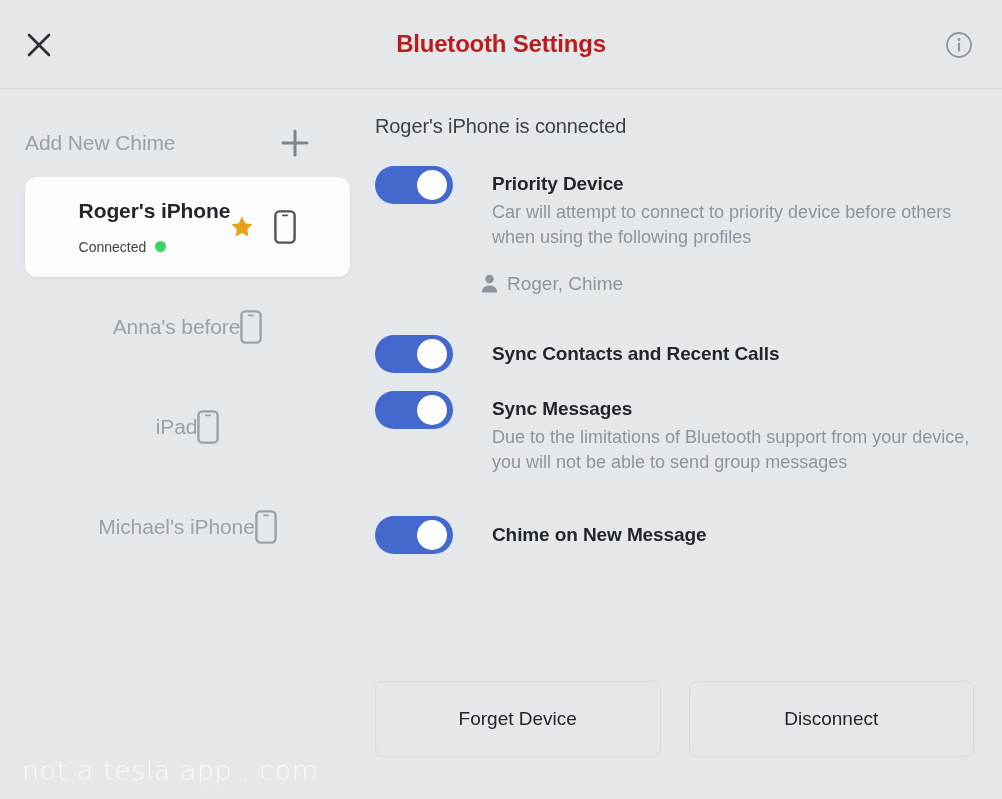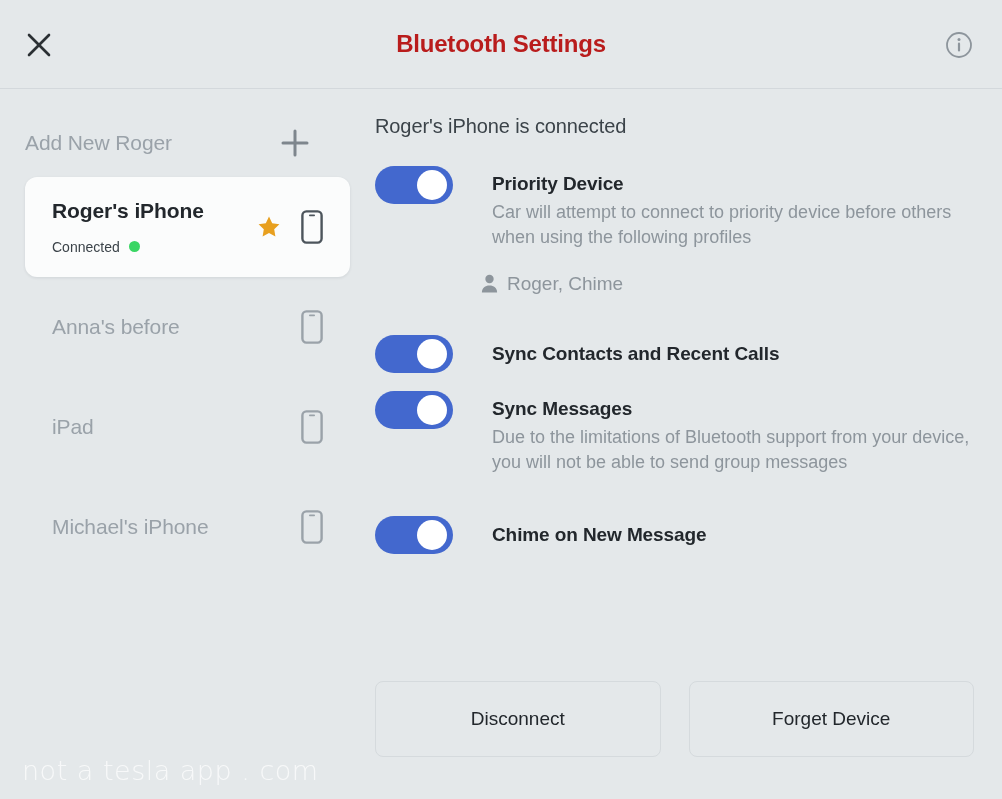--- a/index.html
+++ b/index.html
@@ -109,21 +109,21 @@
   }
 
   .device-list { margin-top: 6px; }
 
   .device-row {
     height: 100px;
     margin: 0 25px;
     padding: 0 27px 0 27px;
     display: flex;
     align-items: center;
-    justify-content: space-between;
+    justify-content: center;
     border-radius: 12px;
     cursor: pointer;
   }
 
   .device-row.selected {
     background: #fbfcfc;
     box-shadow: 0 1px 3px rgba(40,50,60,0.10);
   }
 
   .device-text { display: flex; flex-direction: column; justify-content: center; }
@@ -309,21 +309,21 @@
         <rect x="12.9" y="11.6" width="2.2" height="9" rx="1.1" fill="#8d959c"></rect>
       </svg>
     </div>
   </div>
 
   <div class="body-wrap">
 
     <div class="sidebar">
 
       <div class="add-device-row">
-        <span class="add-device-label">Add New Roger</span>
+        <span class="add-device-label">Add New Chime</span>
         <span class="plus-icon">
           <svg width="30" height="30" viewBox="0 0 30 30">
             <line x1="15" y1="3" x2="15" y2="27" stroke="#7e868d" stroke-width="3" stroke-linecap="round"></line>
             <line x1="3" y1="15" x2="27" y2="15" stroke="#7e868d" stroke-width="3" stroke-linecap="round"></line>
           </svg>
         </span>
       </div>
 
       <div class="device-list">
 
@@ -436,19 +436,19 @@
         </div>
         <div class="setting-text">
           <div class="setting-title">Chime on New Message</div>
         </div>
       </div>
 
     </div>
   </div>
 
   <div class="footer-buttons">
+    <button class="action-btn">Forget Device</button>
     <button class="action-btn">Disconnect</button>
-    <button class="action-btn">Forget Device</button>
   </div>
 
   <div class="watermark">not a tesla app . com</div>
 
 </div>
 
 </body></html>

